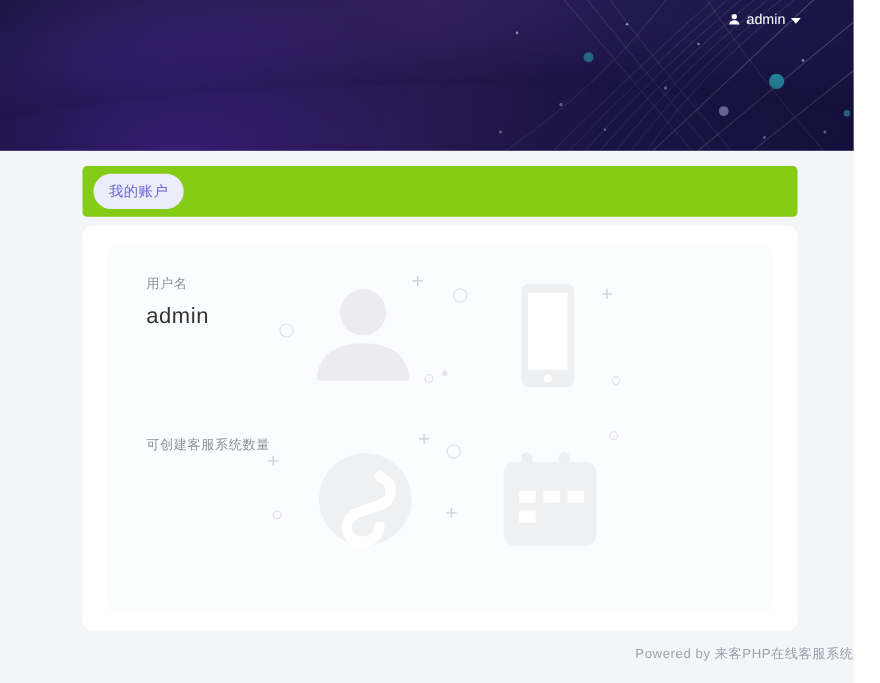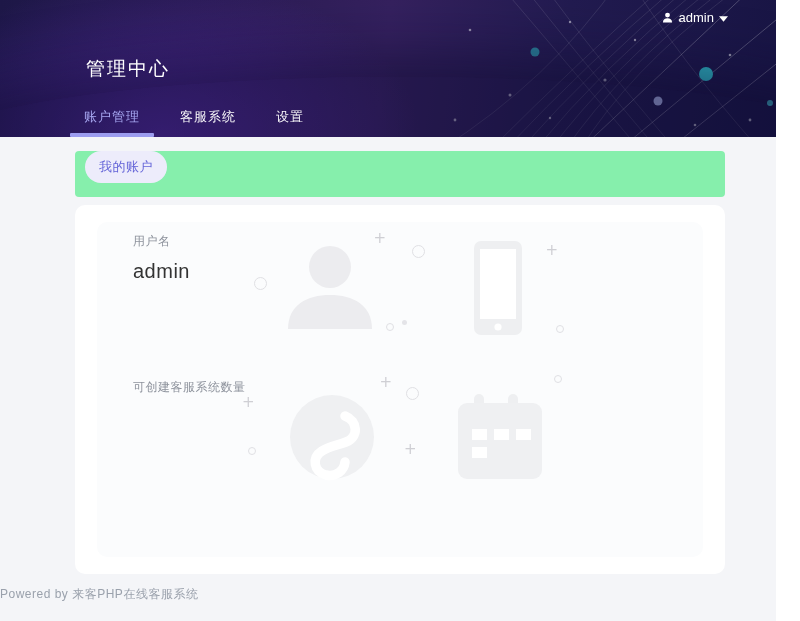--- a/index.html
+++ b/index.html
@@ -39,58 +39,58 @@
   }
   .hero-tab.active { color:#a6a6f0; }
   .hero-tab.active::after {
     content:""; position:absolute; left:-6px; right:-6px; bottom:0; height:4px;
     background:#9c9cef; border-radius:1px;
   }
 
   
   .subtab-bar {
     position:absolute; left:75px; top:151px; width:650px; height:46px;
-    background:#86efac; border-radius:4px; display:flex; align-items:flex-start;
-    padding:0 10px; gap:4px;flex-direction:column;
+    background:#84cc16; border-radius:4px; display:flex; align-items:center;
+    padding:0 10px; gap:4px;
   }
   .subtab {
     font-size:13px; color:#565d68; padding:7px 14px; border-radius:16px; cursor:pointer;
     letter-spacing:0.5px;
   }
   .subtab.active { background:#edecfb; color:#6565d8; }
 
   
   .main-card {
     position:absolute; left:75px; top:205px; width:650px; height:369px;
     background:#ffffff; border-radius:10px;
   }
   .inner-panel {
     position:absolute; left:22px; top:17px; width:606px; height:335px;
     background:#fbfcfd; border-radius:10px;
   }
   .items-grid {
-    position:absolute; left:22px; top:0; width:606px;
+    position:absolute; left:22px; top:17px; width:606px;
     display:grid; grid-template-columns:303px 303px; grid-auto-rows:146px;
   }
   .item { position:relative; padding:28px 6px 0 36px; display:flex; justify-content:space-between; }
   .item-label { font-size:12px; color:#8d929c; margin-bottom:10px; letter-spacing:0.5px; }
   .item-value { font-size:20px; color:#333333; letter-spacing:0.5px; }
   .item-icon { position:relative; width:118px; height:106px; flex:none; margin-right:8px; }
 
   .deco-plus {
     position:absolute; color:#cfcfd4; font-size:15px; font-weight:400; line-height:1;
     font-family:"DejaVu Sans",sans-serif;
   }
   .deco-ring { position:absolute; border:1.5px solid #e0e0e4; border-radius:50%; width:13px; height:13px; }
   .deco-ring.small { width:8px; height:8px; border-width:1.2px; }
   .deco-dot { position:absolute; background:#e4e4e8; border-radius:50%; width:5px; height:5px; }
 
   
   .footer {
-    position:absolute; left:0; right:0; top:586px; text-align:left;
+    position:absolute; left:0; right:0; top:586px; text-align:right;
     font-size:12px; color:#9aa1ac; letter-spacing:0.5px;
   }
 </style>
 </head>
 <body>
 
 <div class="page">
 
   <div class="hero">
 
@@ -142,27 +142,21 @@
         </svg>
       </span>
       <span>admin</span>
       <span>
         <svg width="9" height="6" viewBox="0 0 10 6" fill="#ffffff">
             <path d="M0 0 L10 0 L5 6 Z"></path>
           </svg>
       </span>
     </div>
 
-    <div class="hero-title">管理中心</div>
-
-    <div class="hero-tabs">
-      <div class="hero-tab active">账户管理</div>
-      <div class="hero-tab">客服系统</div>
-      <div class="hero-tab">设置</div>
-    </div>
+
   </div>
 
   <div class="subtab-bar">
     <div class="subtab active">我的账户</div>
   </div>
 
   <div class="main-card">
     <div class="inner-panel"></div>
 
     <div class="items-grid">

